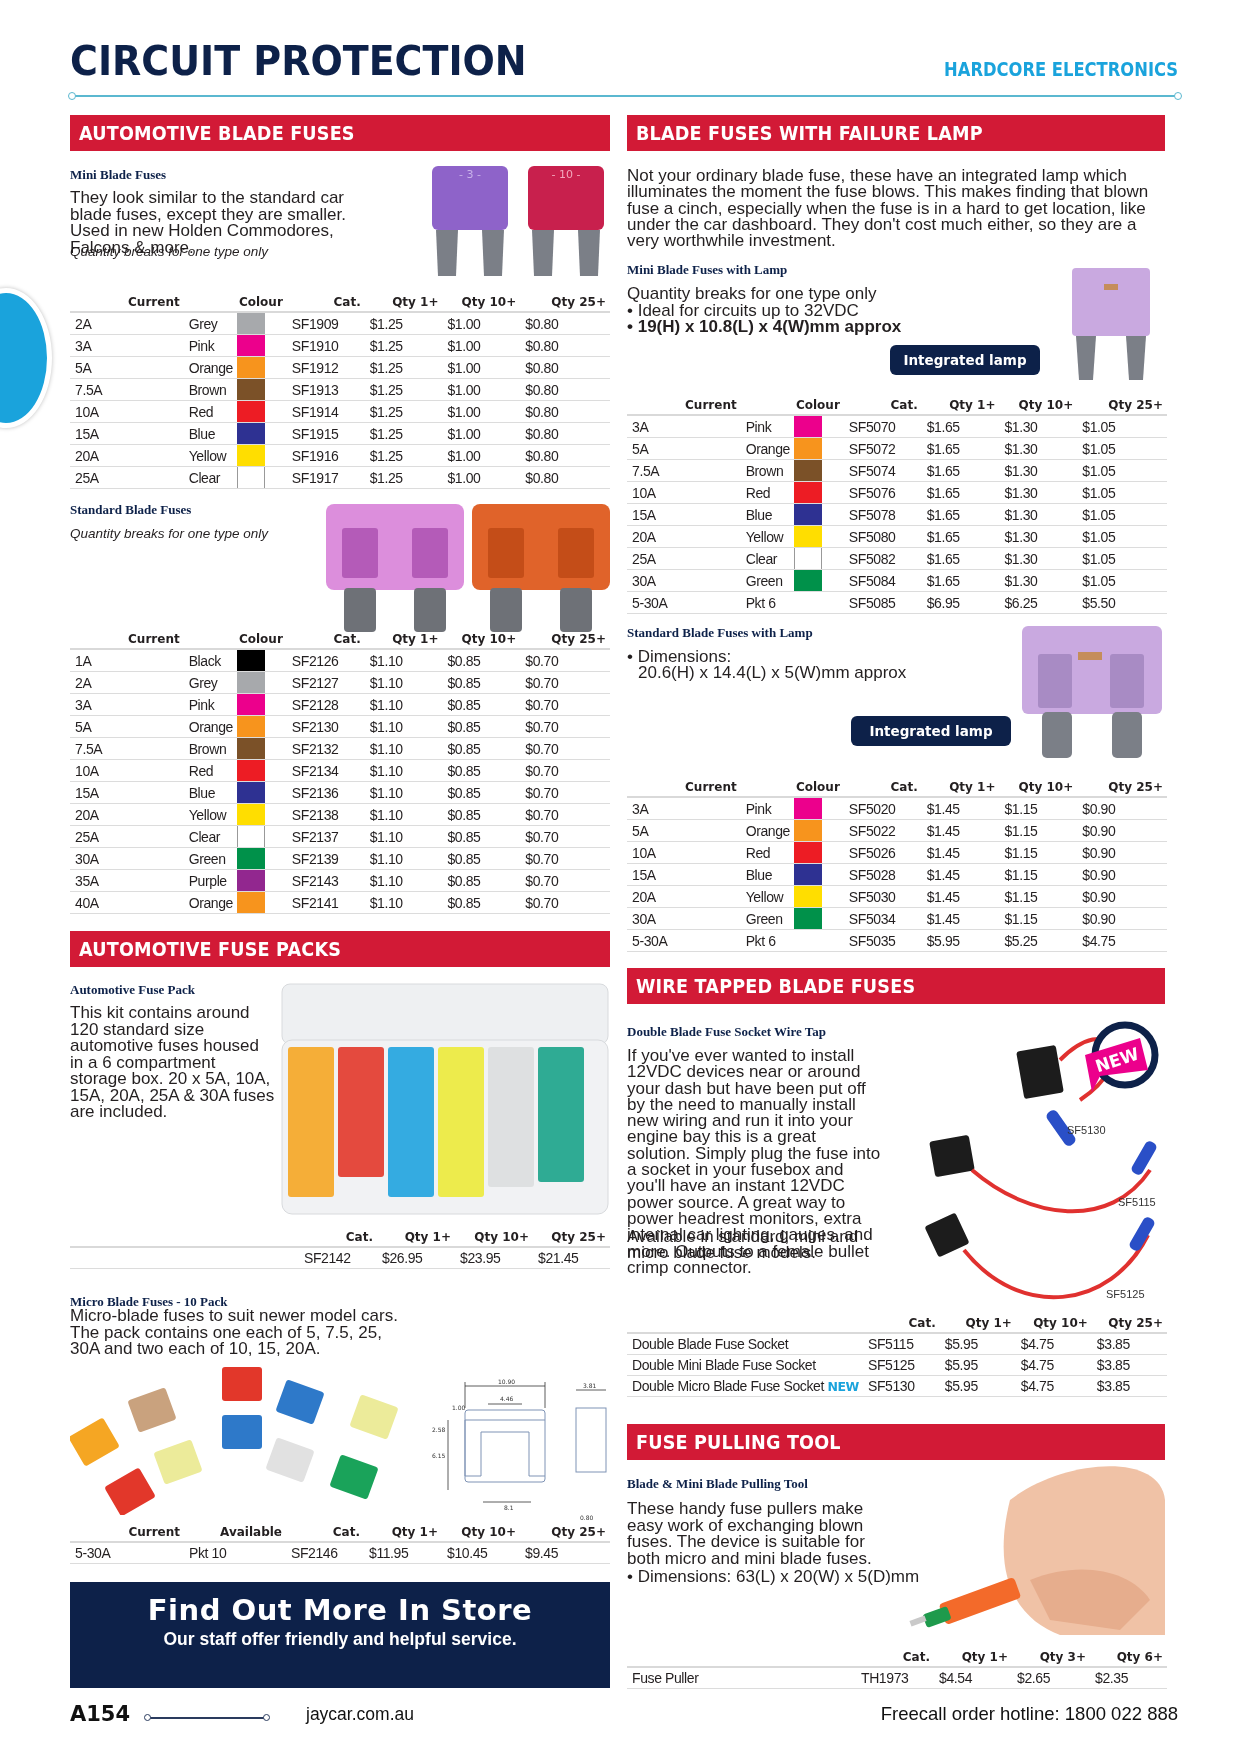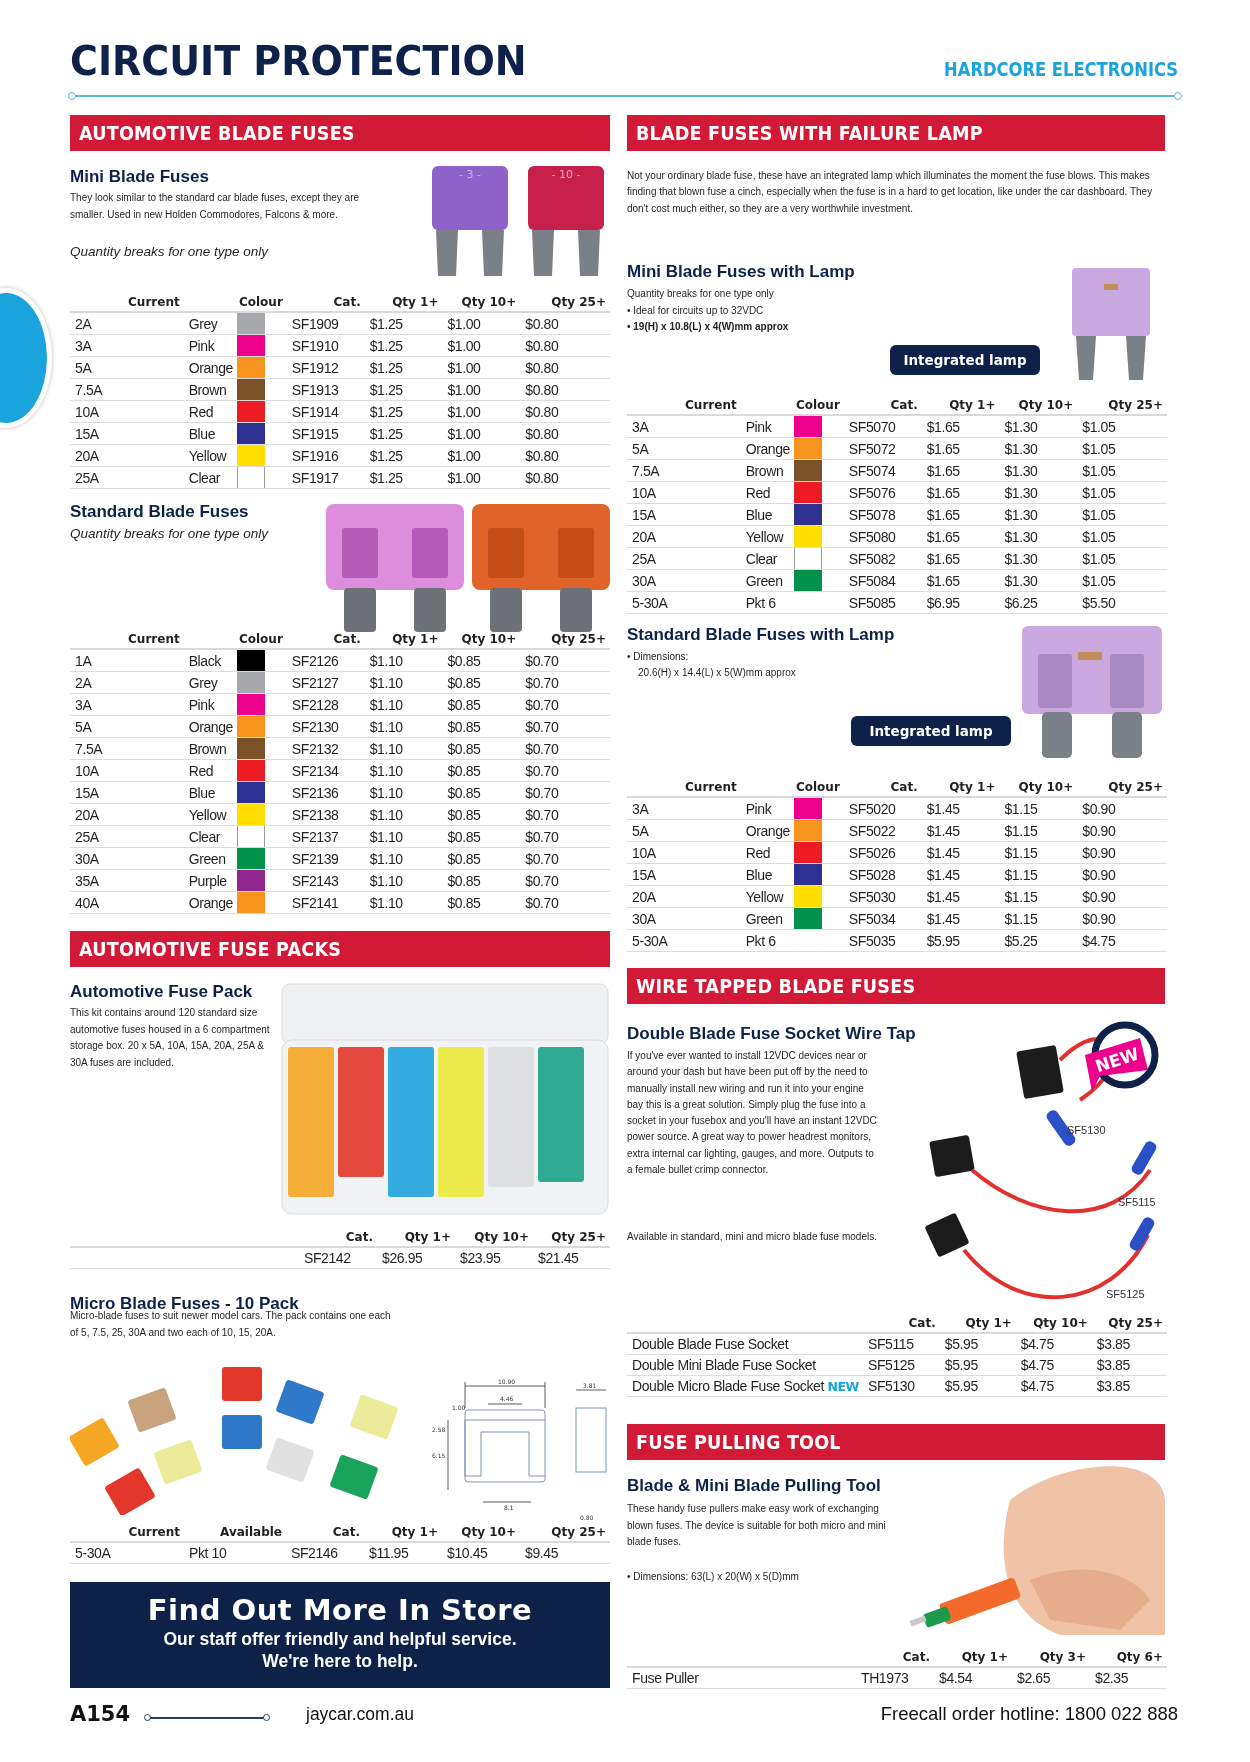--- a/index.html
+++ b/index.html
@@ -10,22 +10,22 @@
   .brand { position: absolute; right: 72px; top: 58px; font-family: "DejaVu Sans", sans-serif; font-weight: bold; font-size: 19px; color: #1aa3dc; transform: scaleX(0.86); transform-origin: right; }
   .top-rule { position: absolute; left: 72px; top: 95px; width: 1106px; height: 2px; background: #5bb8d0; }
   .top-rule::before, .top-rule::after { content: ""; position: absolute; top: -3px; width: 6px; height: 6px; border: 1.5px solid #5bb8d0; border-radius: 50%; background: #fff; }
   .top-rule::before { left: -4px; } .top-rule::after { right: -4px; }
 
   .side-tab { position: absolute; left: -40px; top: 288px; width: 92px; height: 140px; border-radius: 50%; background: #1aa3dc; border: 5px solid #fff; box-shadow: 0 0 4px rgba(0,0,0,0.25); }
 
   .banner { position: absolute; height: 36px; background: #d21a36; color: #fff; font-family: "DejaVu Sans", sans-serif; font-weight: bold; font-size: 20px; padding-left: 9px; line-height: 36px; letter-spacing: 0.2px; }
   .banner span { display: inline-block; transform: scaleX(0.88); transform-origin: left; }
 
-  .h2 { position: absolute; font-family: Liberation Sans, sans-serif; font-weight: bold; font-size: 17px; color: #0d2149; white-space: nowrap; }
-  .para { position: absolute; font-size: 10px; line-height: 16.5px; color: #231f20; }
+  .h2 { position: absolute; font-family: Liberation Serif, serif; font-weight: bold; font-size: 13px; color: #0d2149; white-space: nowrap; }
+  .para { position: absolute; font-size: 17px; line-height: 16.5px; color: #231f20; }
   .italic { font-style: italic; font-size: 13.5px; }
 
   table.pt { position: absolute; border-collapse: collapse; font-size: 14px; }
   table.pt th { font-family: "DejaVu Sans", sans-serif; font-weight: bold; font-size: 12px; text-align: right; height: 20px; vertical-align: bottom; padding: 0 4px 2px 5px; border-bottom: 2px solid #d9d9d9; color: #231f20; }
   table.pt td { height: 21.2px; padding: 0 4px 0 5px; border-bottom: 1px solid #dcdcdc; font-family: "Liberation Sans", sans-serif; font-size: 14px; transform-origin: left; white-space: nowrap; color: #231f20; }
   table.pt td.sw { padding: 0; }
   .swatch { display: block; width: 28px; height: 21px; }
   .swatch.clear { background: #fff; border-left: 1.5px solid #999; border-right: 1.5px solid #999; }
   .cn { letter-spacing: -0.4px; }
 
@@ -472,21 +472,20 @@
     <td class="cn">$11.95</td>
     <td class="cn">$10.45</td>
     <td class="cn">$9.45</td>
   </tr>
     </tbody>
 </table>
 
 <div class="promo">
   <div class="t1">Find Out More In Store</div>
   <div class="t2">Our staff offer friendly and helpful service.</div>
-  <div class="t2">We're here to help.</div>
 </div>
 
 <div class="banner" style="left:627px;top:115px;width:538px;"><span>BLADE FUSES WITH FAILURE LAMP</span></div>
 <div class="para" style="left:627px;top:168px;width:540px;line-height:16.3px;">Not your ordinary blade fuse, these have an integrated lamp which illuminates the moment the fuse blows. This makes finding that blown fuse a cinch, especially when the fuse is in a hard to get location, like under the car dashboard. They don't cost much either, so they are a very worthwhile investment.</div>
 
 <div class="h2" style="left:627px;top:262px;">Mini Blade Fuses with Lamp</div>
 <div class="para" style="left:627px;top:286px;">Quantity breaks for one type only</div>
 <div class="para" style="left:627px;top:303px;">• <span>Ideal for circuits up to 32VDC</span></div>
 <div class="para" style="left:627px;top:319px;font-weight:bold;">• <span>19(H) x 10.8(L) x 4(W)mm approx</span></div>
 <div class="pill" style="left:890px;top:345px;width:150px;">Integrated lamp</div>

